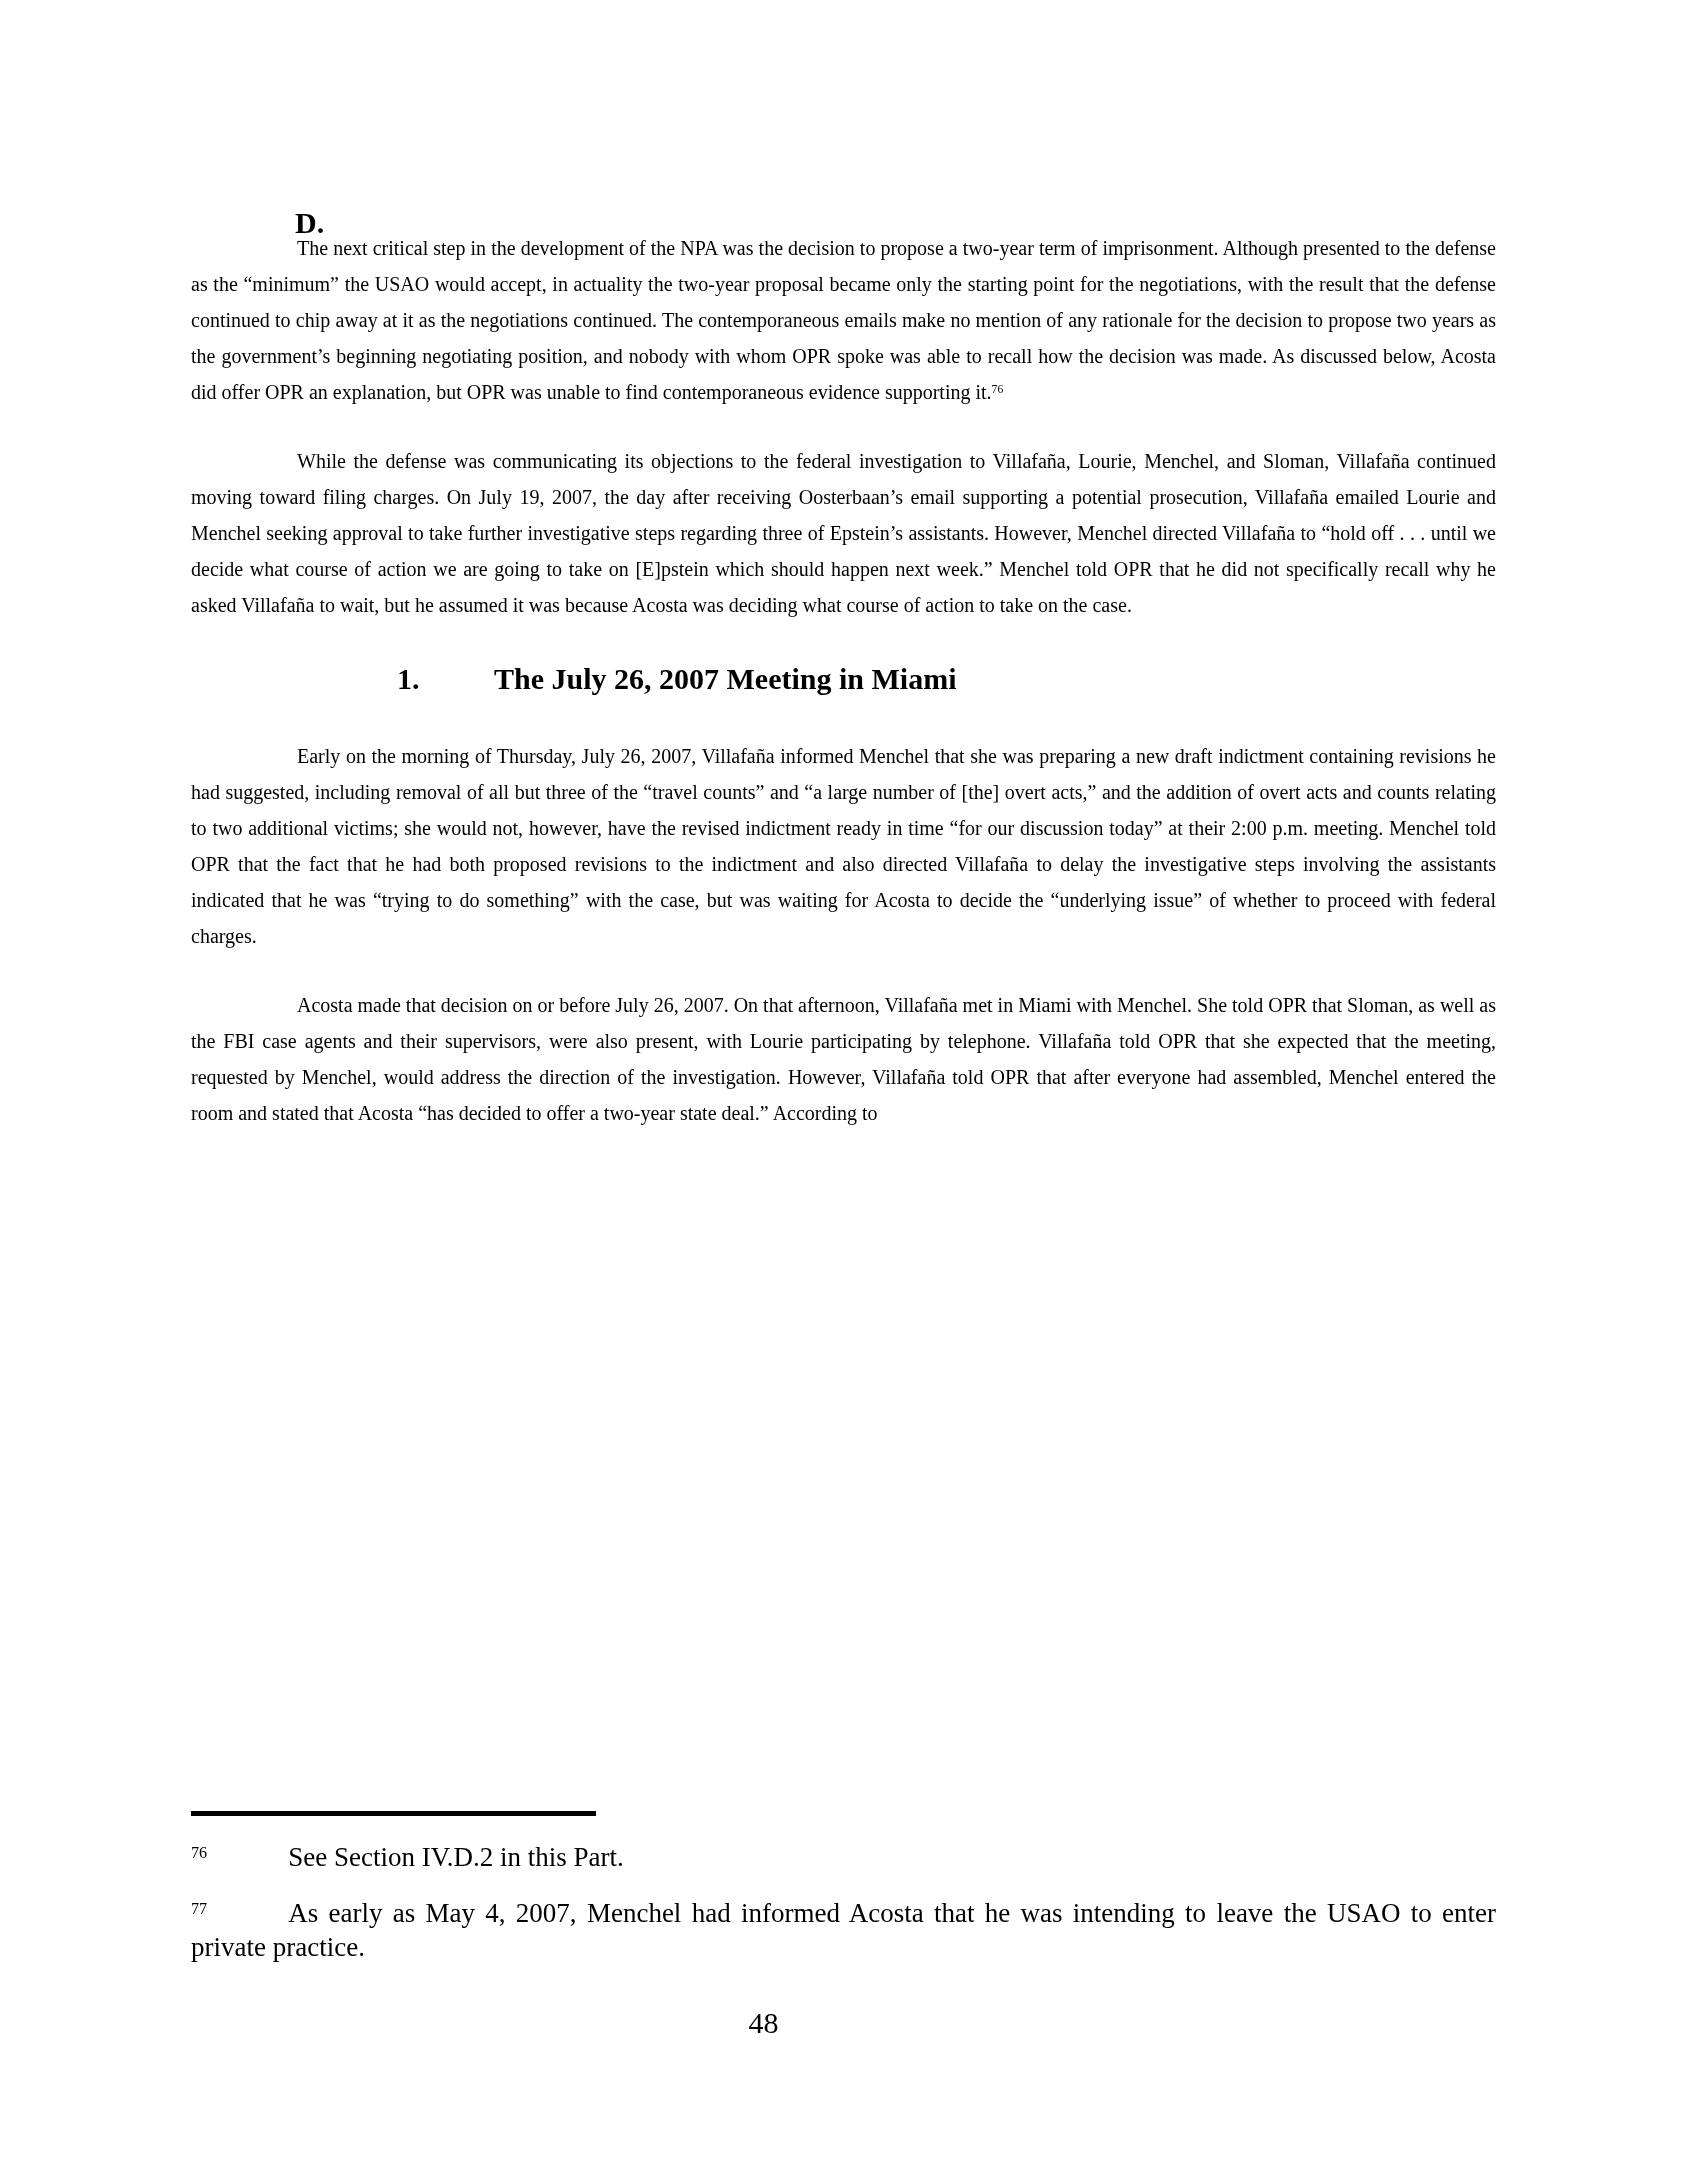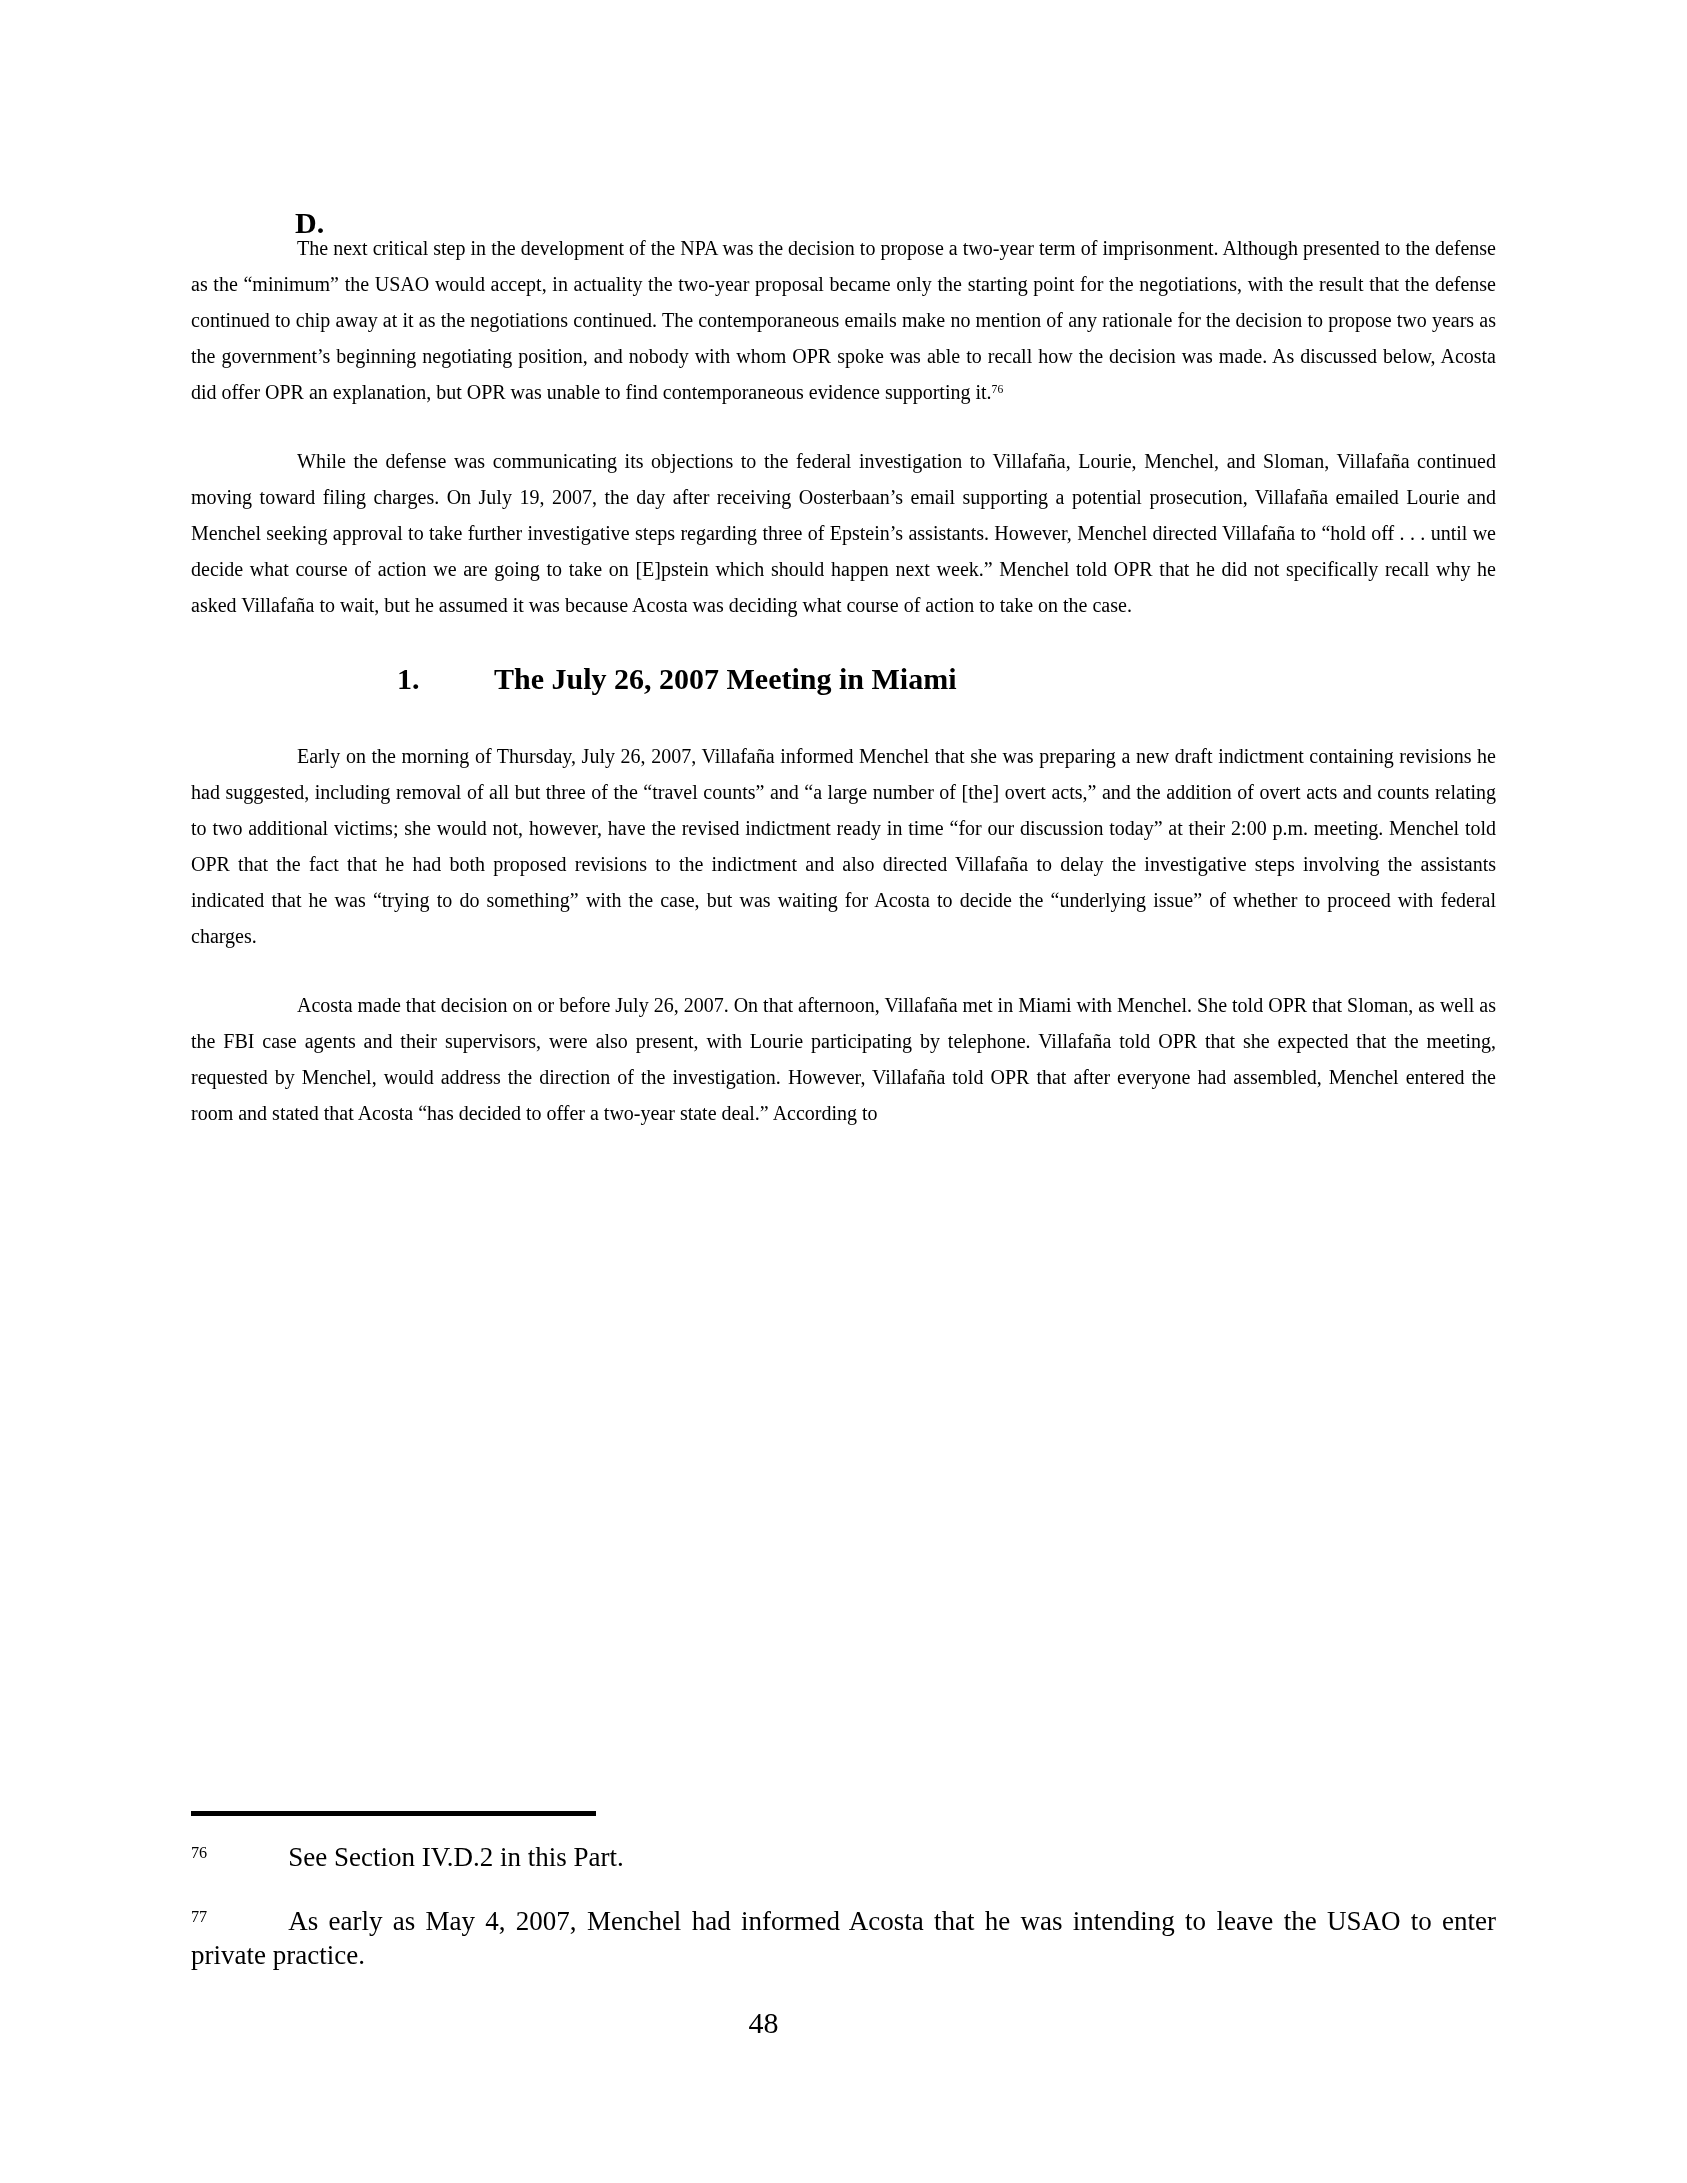--- a/index.html
+++ b/index.html
@@ -77,21 +77,21 @@
     height: 0;
     border-top: 5.3px solid #000000;
     margin-bottom: 24px;
   }
   .footnote {
     font-size: 27px;
     line-height: 34px;
     text-align: justify;
   }
   .footnote + .footnote {
-    margin-top: 30px;
+    margin-top: 22px;
   }
   .fn-sup {
     font-size: 0.6em;
     vertical-align: 0.5em;
     line-height: 0;
   }
   .fn-gap {
     display: inline-block;
     width: 81px;
   }

